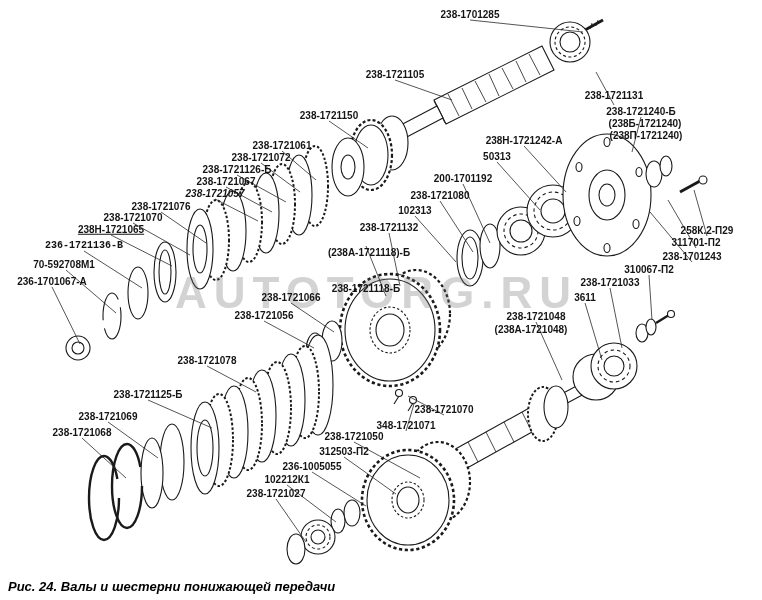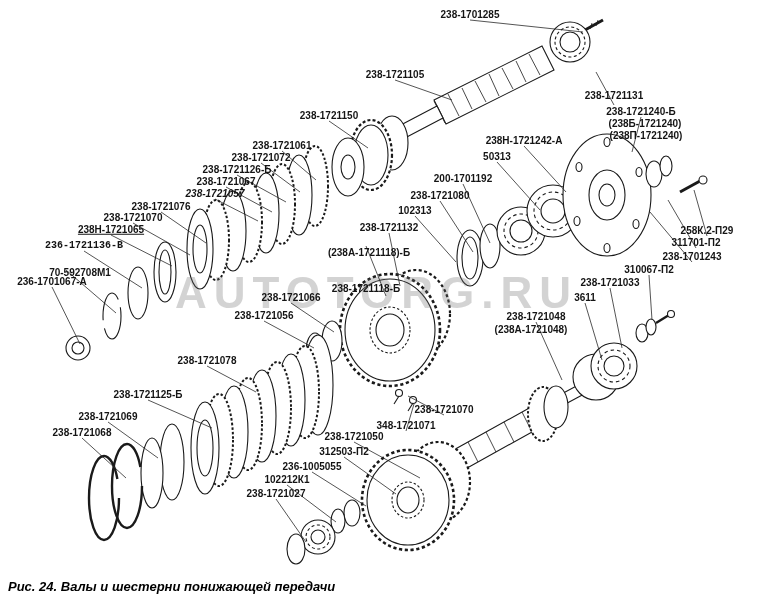--- a/index.html
+++ b/index.html
@@ -224,21 +224,21 @@
       <div class="part-label" style="left: 237px; top: 170px;">238-1721126-Б</div>
       <div class="part-label" style="left: 226px; top: 182px;">238-1721067</div>
       <div class="part-label" style="left: 215px; top: 194px; font-style: italic;">238-1721057</div>
       <div class="part-label" style="left: 463px; top: 179px;">200-1701192</div>
       <div class="part-label" style="left: 440px; top: 196px;">238-1721080</div>
       <div class="part-label" style="left: 415px; top: 211px;">102313</div>
       <div class="part-label" style="left: 161px; top: 207px;">238-1721076</div>
       <div class="part-label" style="left: 133px; top: 218px;">238-1721070</div>
       <div class="part-label" style="left: 111px; top: 230px; text-decoration: underline;">238Н-1721065</div>
       <div class="part-label" style="left: 84px; top: 246px; font-family: Liberation Mono, monospace;">236-1721136-В</div>
-      <div class="part-label" style="left: 80px; top: 265px; margin-top: 8px;">70-592708М1</div>
+      <div class="part-label" style="left: 64px; top: 265px;">70-592708М1</div>
       <div class="part-label" style="left: 52px; top: 282px;">236-1701067-А</div>
       <div class="part-label" style="left: 389px; top: 228px;">238-1721132</div>
       <div class="part-label" style="left: 366px; top: 241px; margin-top: 48px;">238-1721118-Б</div>
       <div class="part-label" style="left: 369px; top: 253px;">(238А-1721118)-Б</div>
       <div class="part-label" style="left: 707px; top: 231px;">258К.2-П29</div>
       <div class="part-label" style="left: 696px; top: 243px;">311701-П2</div>
       <div class="part-label" style="left: 692px; top: 257px;">238-1701243</div>
       <div class="part-label" style="left: 649px; top: 270px;">310067-П2</div>
       <div class="part-label" style="left: 610px; top: 283px;">238-1721033</div>
       <div class="part-label" style="left: 585px; top: 298px;">3611</div>

